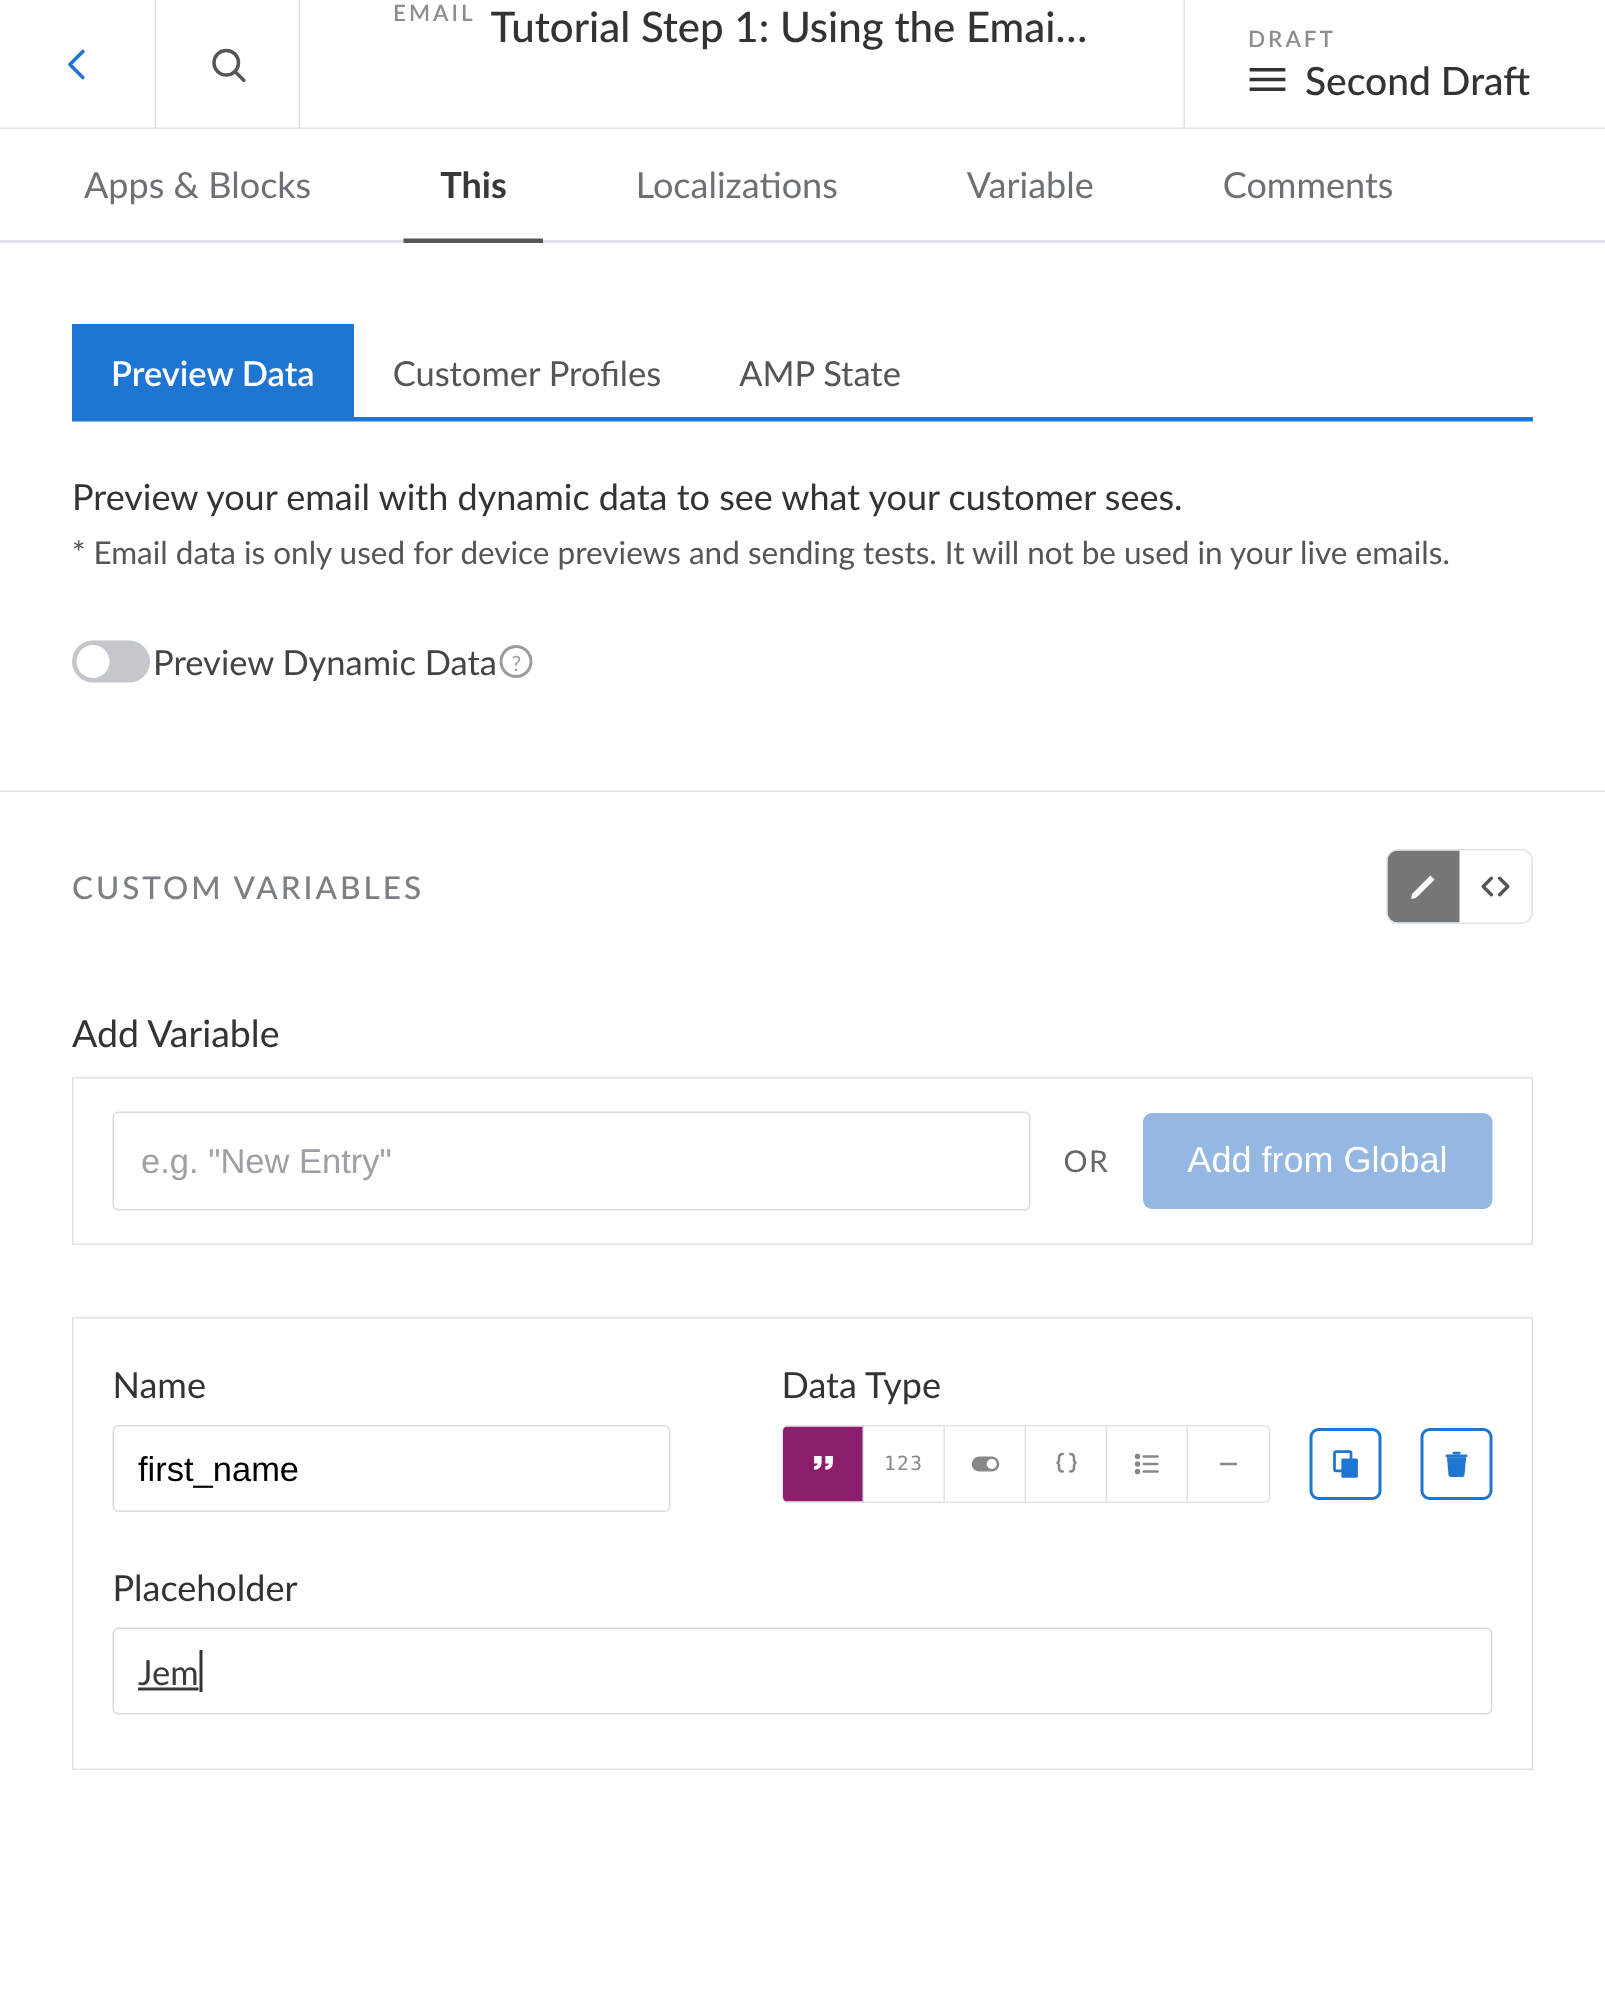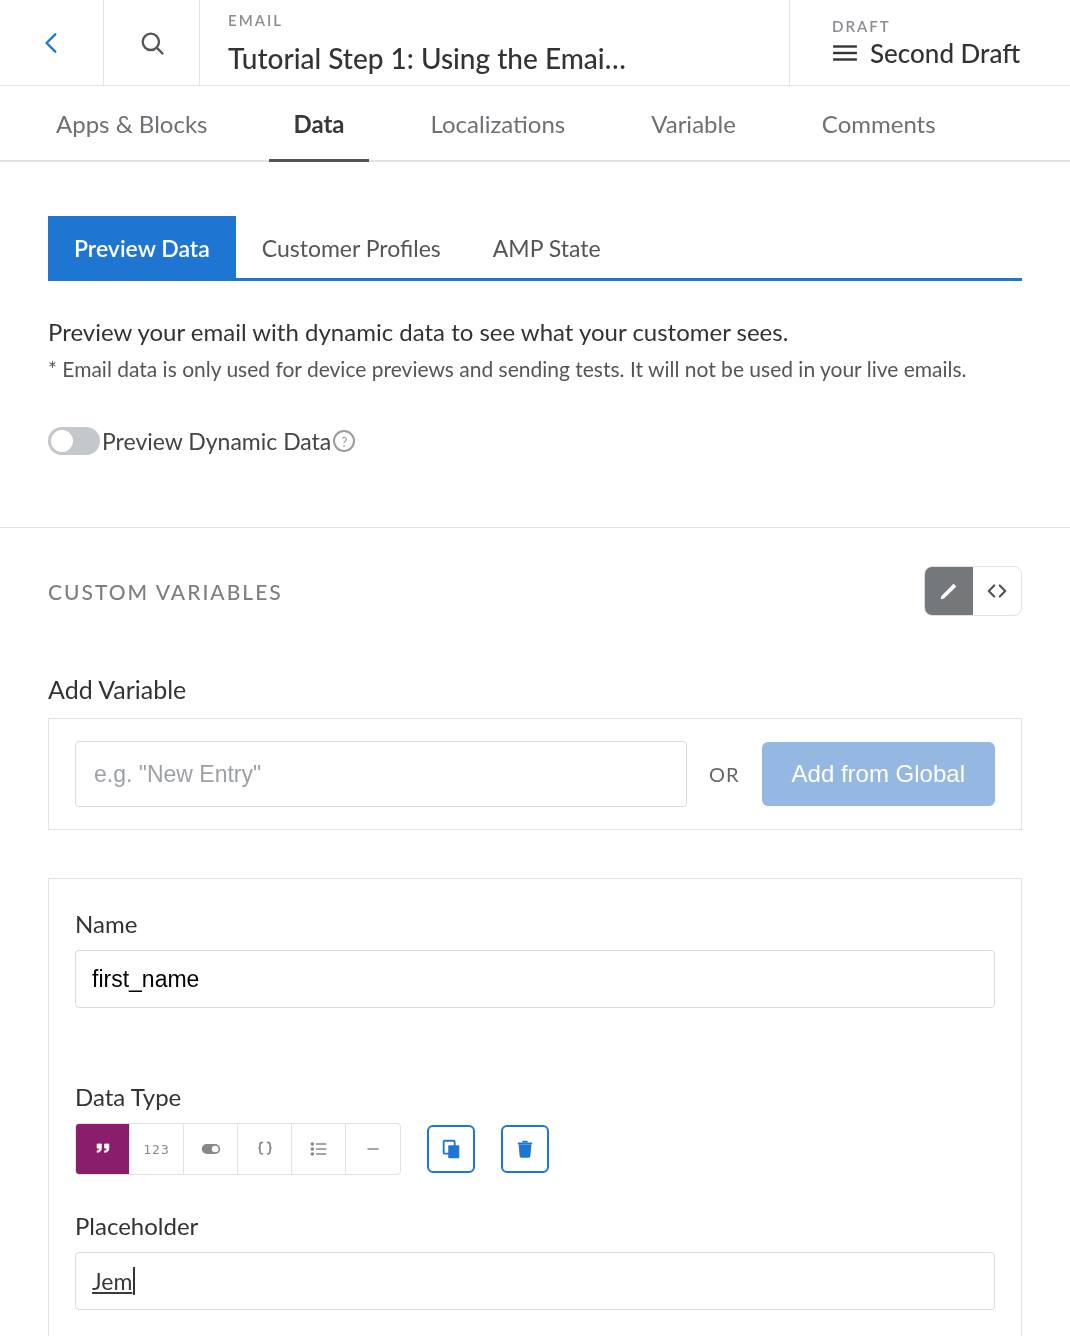--- a/index.html
+++ b/index.html
@@ -25,21 +25,20 @@
     align-items: center;
     justify-content: center;
     border-right: 1px solid var(--light-border);
   }
   .back-cell { width: 104px; }
   .back-cell svg { width: 26px; height: 26px; stroke: var(--blue); }
   .search-cell { width: 96px; }
   .search-cell svg { width: 28px; height: 28px; stroke: #555; }
   .title-cell {
     flex: 1;
-    flex-direction: column;
     align-items: flex-start;
     justify-content: center;
     padding: 0 28px;
     border-right: 1px solid var(--light-border);
     gap: 10px;
   }
   .eyebrow {
     font-size: 15px;
     letter-spacing: 2px;
     color: #8a8d91;
@@ -188,21 +187,21 @@
   .or{ font-size:20px; color:#666; letter-spacing:1px; }
   .global-btn{
     background: var(--pale-blue); color:#fff; border:none; border-radius:6px;
     font-size:24px; padding:18px 30px; cursor:pointer;
   }
 
   .var-card{
     margin-top:48px; border:1px solid var(--light-border);
     padding:30px 26px 36px;
   }
-  .row{ display:flex; gap:74px;flex-direction:column; }
+  .row{ display:flex; gap:74px; }
   .col{ flex:1; }
   .field-label{ font-size:24px; color:#333; margin-bottom:12px; }
   .name-input{
     width:100%; height:58px; border:1px solid #d9dbdd; border-radius:4px;
     font-size:23px; padding:0 16px;
   }
   .placeholder-input{
     width:100%; height:58px; border:1px solid #d9dbdd; border-radius:4px;
     font-size:23px; padding:0 16px; margin-top:0;text-decoration:underline;
   }
@@ -259,21 +258,21 @@
           <line x1="1" y1="9" x2="23" y2="9"></line>
           <line x1="1" y1="15" x2="23" y2="15"></line>
         </svg>
       <span class="draft-name">Second Draft</span>
     </div>
   </div>
 </div>
 
 <div class="tabstrip">
   <div class="tab">Apps &amp; Blocks</div>
-  <div class="tab active">Data</div>
+  <div class="tab active">This</div>
   <div class="tab">Localizations</div>
   <div class="tab">Variable</div>
   <div class="tab">Comments</div>
 </div>
 
 <div class="body">
 
   <div class="subtabs">
     <div class="subtab active">Preview Data</div>
     <div class="subtab">Customer Profiles</div>

